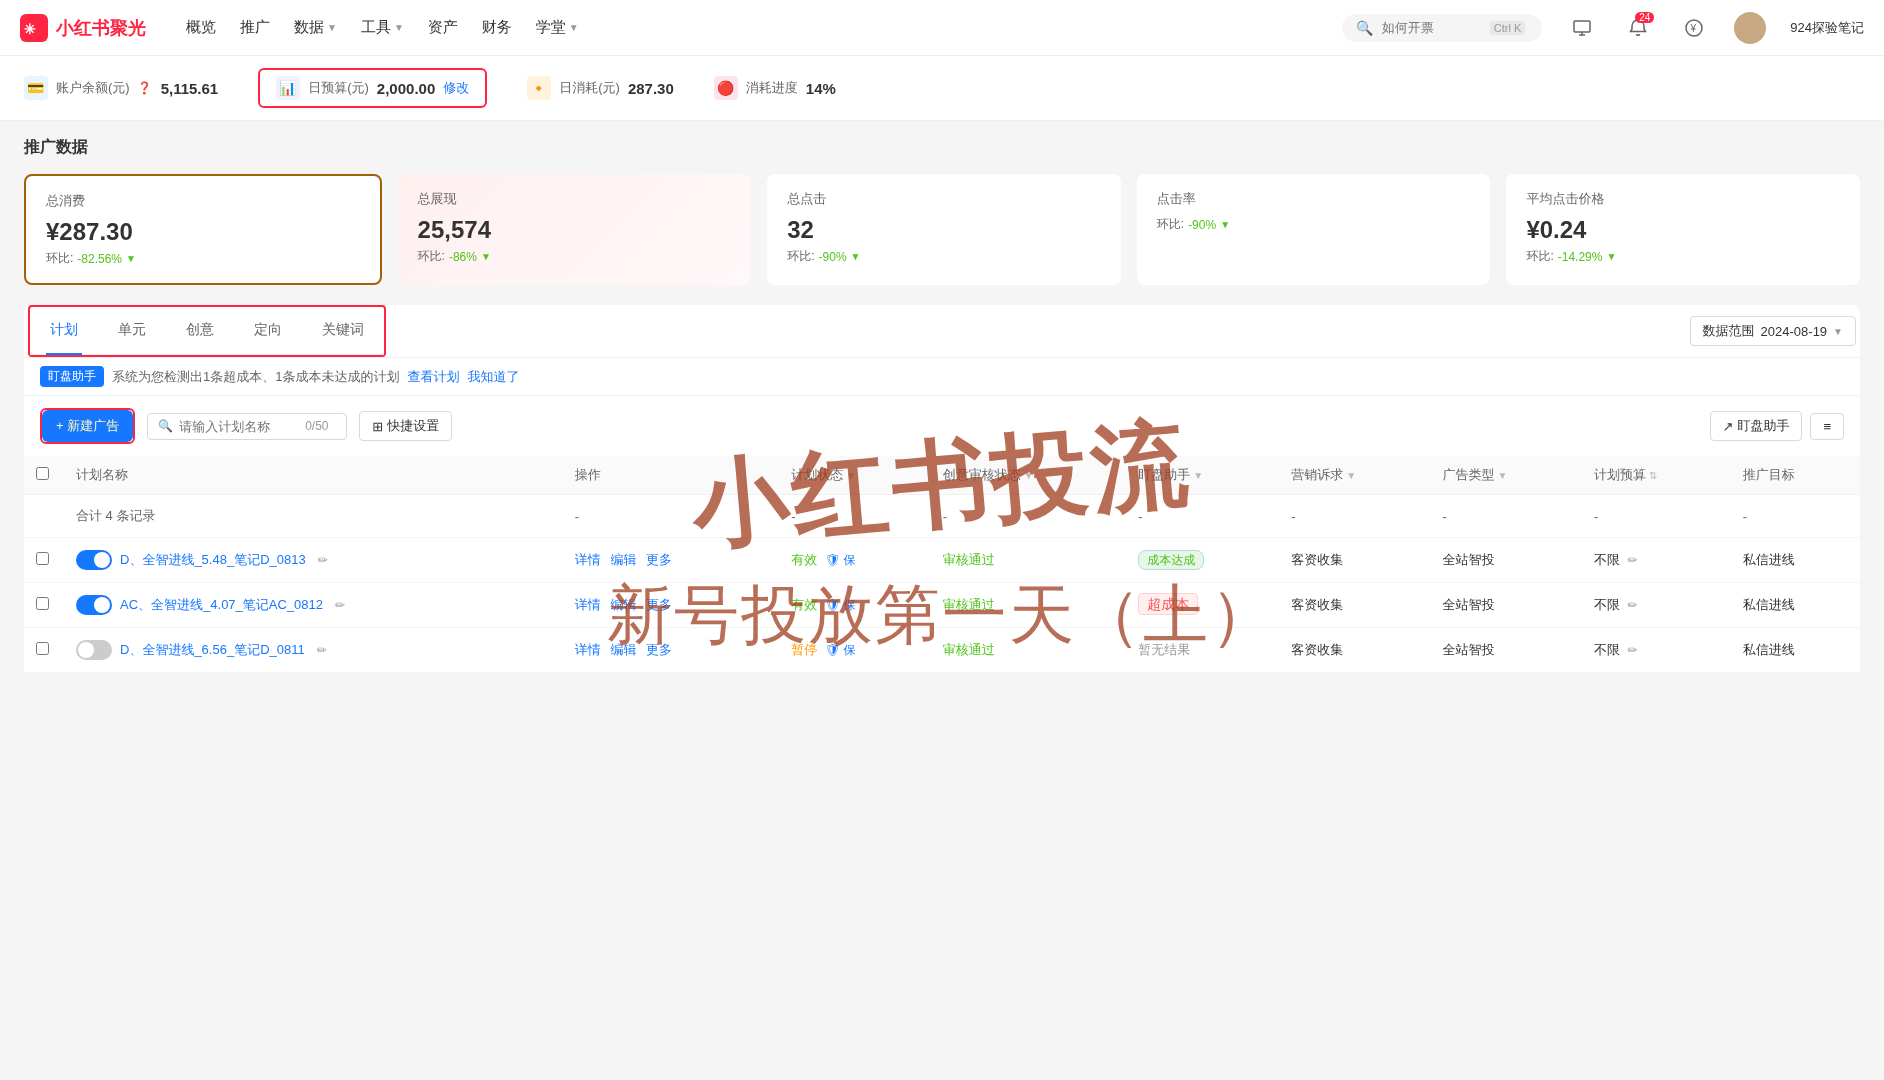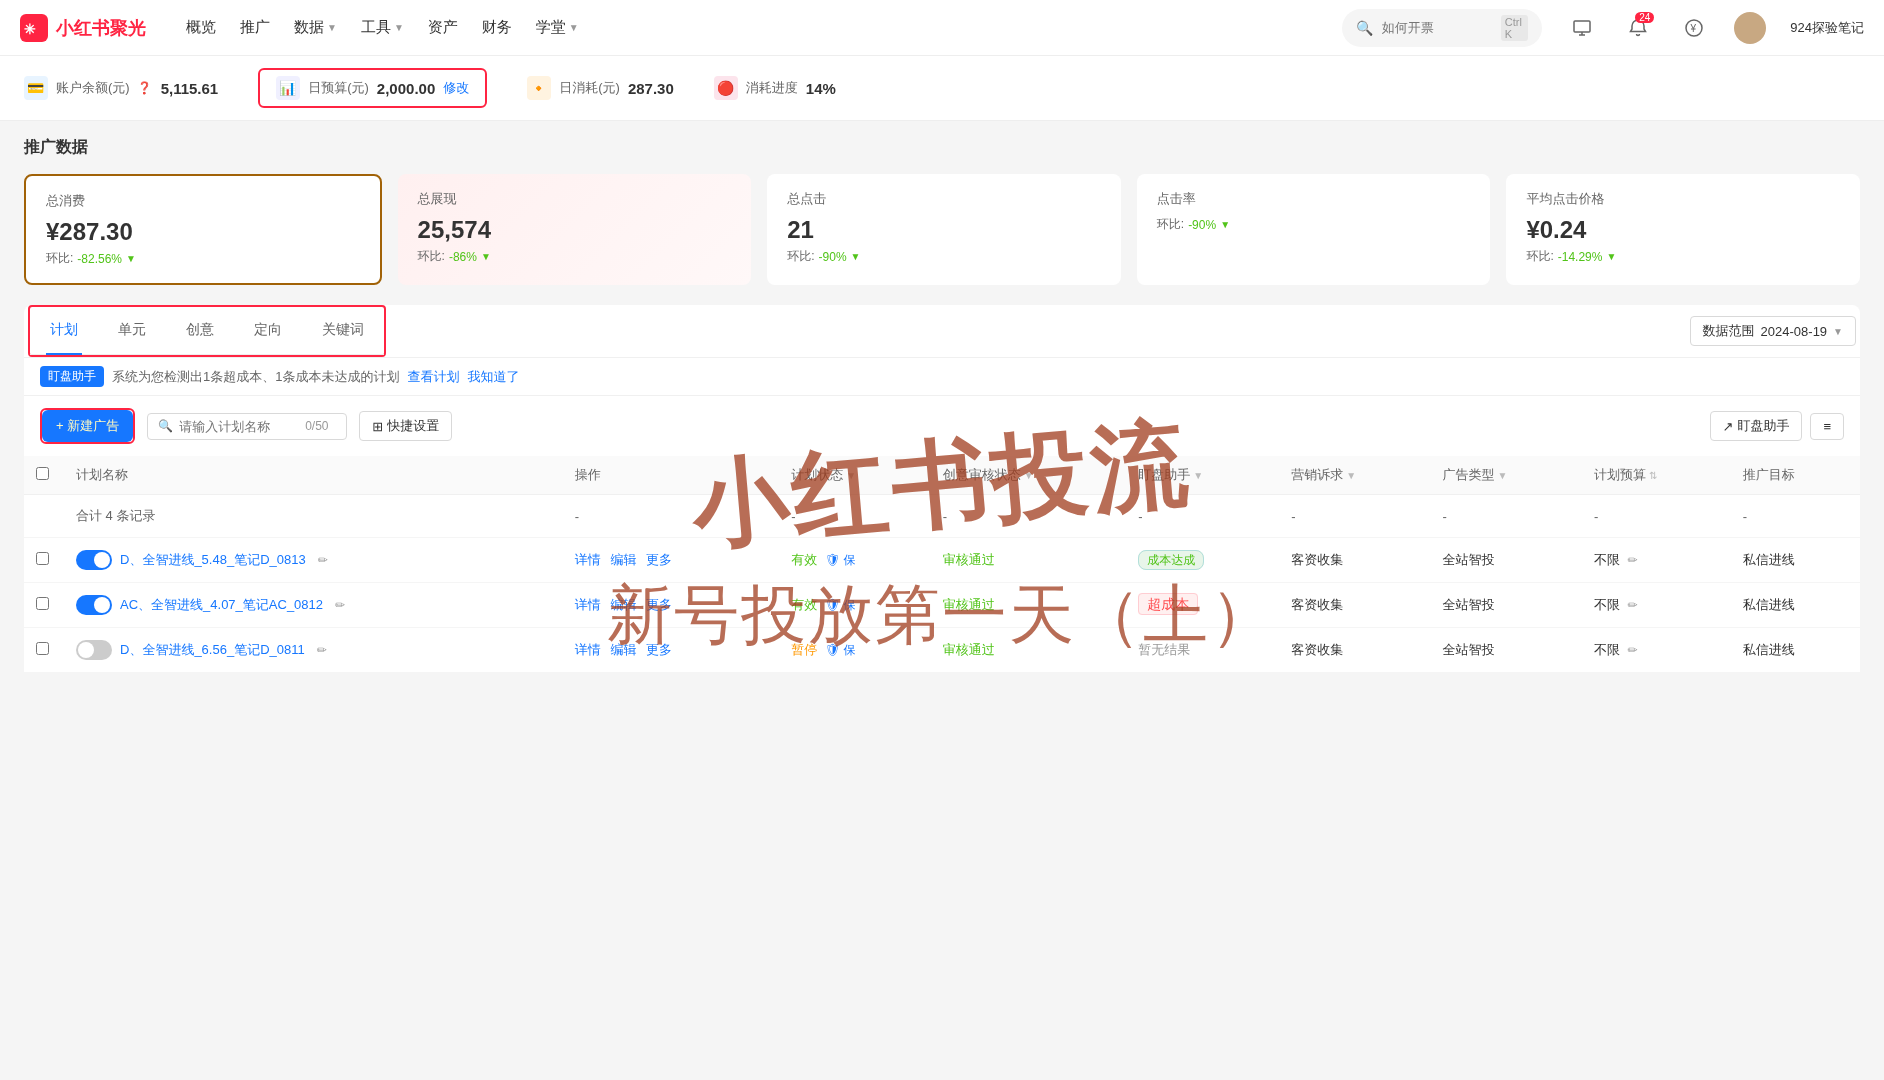--- a/index.html
+++ b/index.html
@@ -8,21 +8,21 @@
     
     .top-nav { background: #fff; border-bottom: 1px solid #eee; padding: 0 20px; display: flex; align-items: center; height: 56px; gap: 24px; position: relative; z-index: 10; }
     .logo { display: flex; align-items: center; gap: 8px; font-weight: bold; font-size: 18px; color: #ff2442; margin-right: 16px; }
     .logo-icon { width: 28px; height: 28px; }
     .nav-item { font-size: 15px; color: #333; cursor: pointer; padding: 4px 0; white-space: nowrap; }
     .nav-item-with-arrow { display: flex; align-items: center; gap: 3px; }
     .nav-arrow { font-size: 10px; color: #999; }
     .nav-spacer { flex: 1; }
     .search-box { display: flex; align-items: center; background: #f5f5f5; border-radius: 20px; padding: 6px 14px; gap: 8px; width: 200px; }
     .search-box input { border: none; background: transparent; outline: none; font-size: 13px; color: #999; width: 100px; }
-    .search-shortcut { font-size: 11px; color: #999; background: #e8e8e8; border-radius: 3px; padding: 1px 4px; margin-left: 11px; }
+    .search-shortcut { font-size: 11px; color: #999; background: #e8e8e8; border-radius: 3px; padding: 1px 4px; }
     .nav-icon-btn { width: 32px; height: 32px; display: flex; align-items: center; justify-content: center; cursor: pointer; position: relative; }
     .badge { position: absolute; top: 0; right: 0; background: #ff2442; color: #fff; font-size: 10px; border-radius: 8px; padding: 0 4px; min-width: 16px; text-align: center; }
     .user-avatar { width: 32px; height: 32px; border-radius: 50%; background: #ddd; overflow: hidden; }
     .user-name { font-size: 13px; color: #333; white-space: nowrap; max-width: 120px; overflow: hidden; text-overflow: ellipsis; }
 
     
     .account-bar { background: #fff; padding: 12px 24px; display: flex; align-items: center; gap: 40px; border-bottom: 1px solid #eee; }
     .account-item { display: flex; align-items: center; gap: 8px; }
     .account-icon { width: 24px; height: 24px; border-radius: 4px; display: flex; align-items: center; justify-content: center; }
     .account-label { font-size: 13px; color: #666; }
@@ -206,21 +206,21 @@
       <div class="stat-card-title">总展现</div>
       <div class="stat-card-value">25,574</div>
       <div class="stat-card-compare">
         <span>环比:</span>
         <span class="compare-down">-86%</span>
         <span style="color:#52c41a;font-size:10px;">▼</span>
       </div>
     </div>
     <div class="stat-card">
       <div class="stat-card-title">总点击</div>
-      <div class="stat-card-value">21</div>
+      <div class="stat-card-value">32</div>
       <div class="stat-card-compare">
         <span>环比:</span>
         <span class="compare-down">-90%</span>
         <span style="color:#52c41a;font-size:10px;">▼</span>
       </div>
     </div>
     <div class="stat-card">
       <div class="stat-card-title">点击率</div>
       <div class="stat-card-compare">
         <span>环比:</span>

